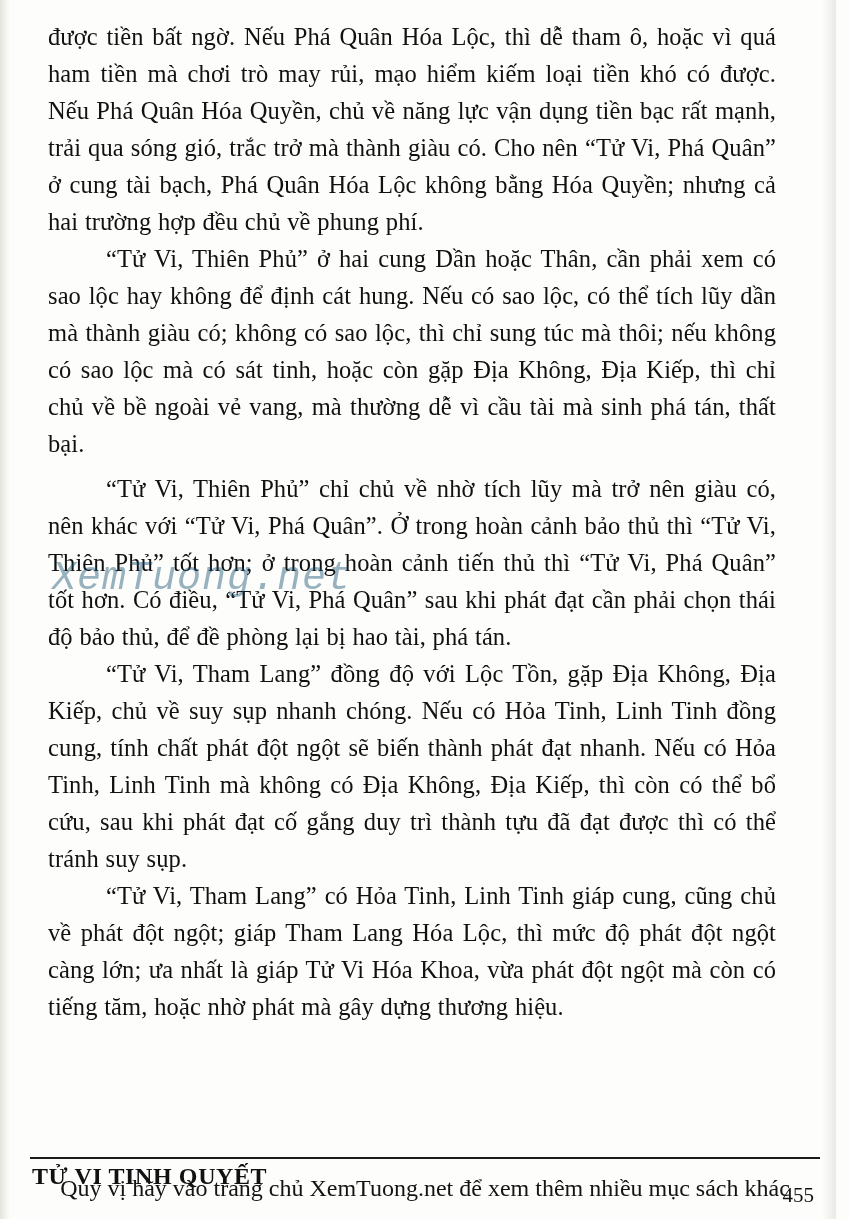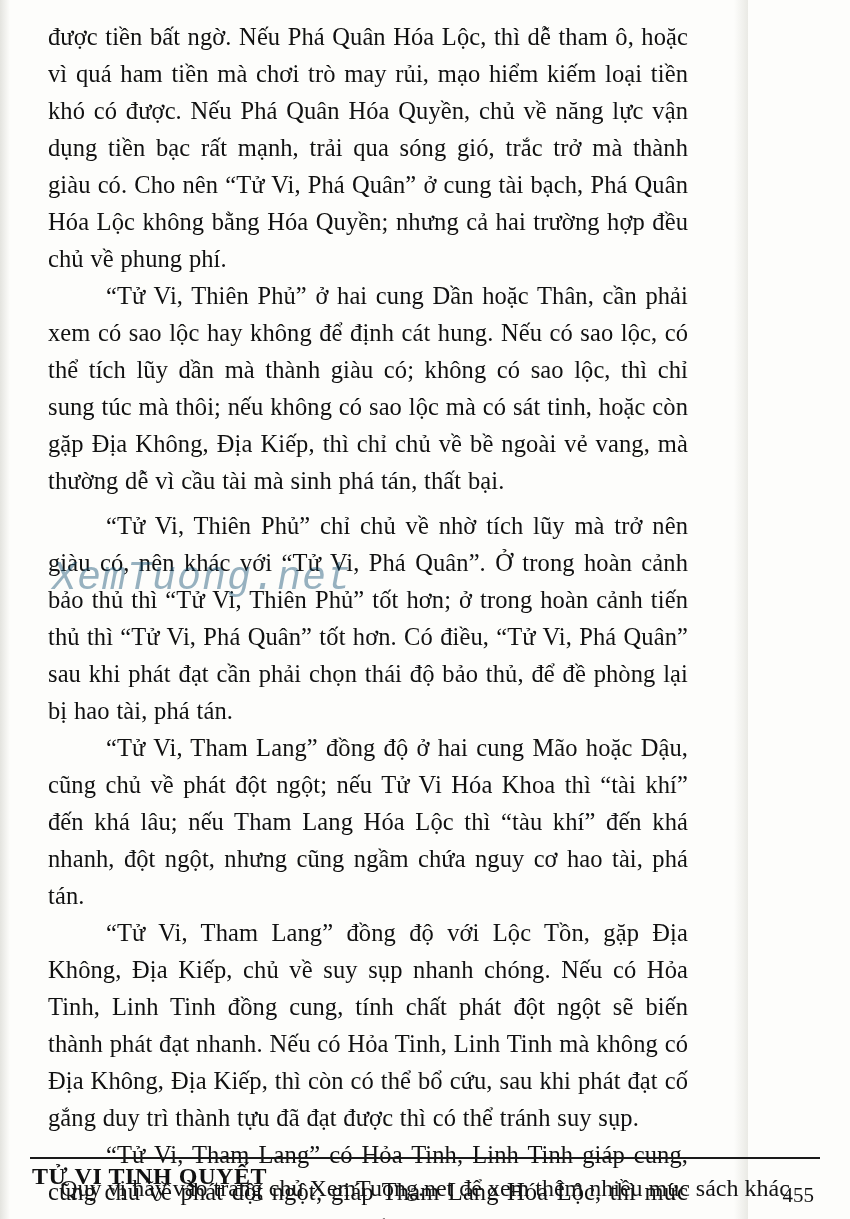--- a/index.html
+++ b/index.html
@@ -10,21 +10,21 @@
     width: 850px;
     height: 1219px;
     background: #fdfdfb;
     font-family: "Liberation Serif", serif;
     color: #111;
     position: relative;
     overflow: hidden;
   }
   .page {
     position: relative;
-    width: 748px;
+    width: 836px;
     height: 1219px;
     box-sizing: border-box;
     padding: 18px 60px 0 48px;
   }
   
   .edge-left {
     position: absolute;
     left: 0; top: 0;
     width: 10px; height: 1219px;
     background: linear-gradient(to right, #cfcfc8, rgba(255,255,255,0));
@@ -121,21 +121,20 @@
 <div class="page">
 
   <div class="edge-left"></div>
   <div class="edge-right"></div>
 
   <div class="body-text">
     <p class="noindent">được tiền bất ngờ.  Nếu Phá Quân Hóa Lộc, thì dễ tham ô, hoặc vì quá ham tiền mà chơi trò may rủi, mạo hiểm kiếm loại tiền khó có được. Nếu Phá Quân Hóa Quyền, chủ về năng lực vận dụng tiền bạc rất mạnh, trải qua sóng gió, trắc trở mà thành giàu có. Cho nên “Tử Vi, Phá Quân” ở cung tài bạch, Phá Quân Hóa Lộc không bằng Hóa Quyền; nhưng cả hai trường hợp đều chủ về phung phí.</p>
     <p>“Tử Vi, Thiên Phủ” ở hai cung Dần hoặc Thân, cần phải xem có sao lộc hay không để định cát hung. Nếu có sao lộc, có thể tích lũy dần mà thành giàu có; không có sao lộc, thì chỉ sung túc mà thôi; nếu không có sao lộc mà có sát tinh, hoặc còn gặp Địa Không, Địa Kiếp, thì chỉ chủ về bề ngoài vẻ vang, mà thường dễ vì cầu tài mà sinh phá tán, thất bại.</p>
     <div class="gap"></div>
     <p>“Tử Vi, Thiên Phủ” chỉ chủ về nhờ tích lũy mà trở nên giàu có, nên khác với “Tử Vi, Phá Quân”. Ở trong hoàn cảnh bảo thủ thì “Tử Vi, Thiên Phủ” tốt hơn; ở trong hoàn cảnh tiến thủ thì “Tử Vi, Phá Quân” tốt hơn. Có điều, “Tử Vi, Phá Quân” sau khi phát đạt cần phải chọn thái độ bảo thủ, để đề phòng lại bị hao tài, phá tán.</p>
-    <p>“Tử Vi, Tham Lang” đồng độ ở hai cung Mão hoặc Dậu, cũng chủ về phát đột ngột; nếu Tử Vi Hóa Khoa thì “tài khí” đến khá lâu; nếu Tham Lang Hóa Lộc thì “tàu khí” đến khá nhanh, đột ngột, nhưng cũng ngầm chứa nguy cơ hao tài, phá tán.</p>
     <p>“Tử Vi, Tham Lang” đồng độ với Lộc Tồn, gặp Địa Không, Địa Kiếp, chủ về suy sụp nhanh chóng. Nếu có Hỏa Tinh, Linh Tinh đồng cung, tính chất phát đột ngột sẽ biến thành phát đạt nhanh. Nếu có Hỏa Tinh, Linh Tinh mà không có Địa Không, Địa Kiếp, thì còn có thể bổ cứu, sau khi phát đạt cố gắng duy trì thành tựu đã đạt được thì có thể tránh suy sụp.</p>
     <p>“Tử Vi, Tham Lang” có Hỏa Tinh, Linh Tinh giáp cung, cũng chủ về phát đột ngột; giáp Tham Lang Hóa Lộc, thì mức độ phát đột ngột càng lớn; ưa nhất là giáp Tử Vi Hóa Khoa, vừa phát đột ngột mà còn có tiếng tăm, hoặc nhờ phát mà gây dựng thương hiệu.</p>
 
   </div>
 
   <div class="watermark">XemTuong.net</div>
 
   <div class="footer">
     <div class="footer-rule"></div>
     <div class="footer-title">TỬ VI TINH QUYẾT</div>

